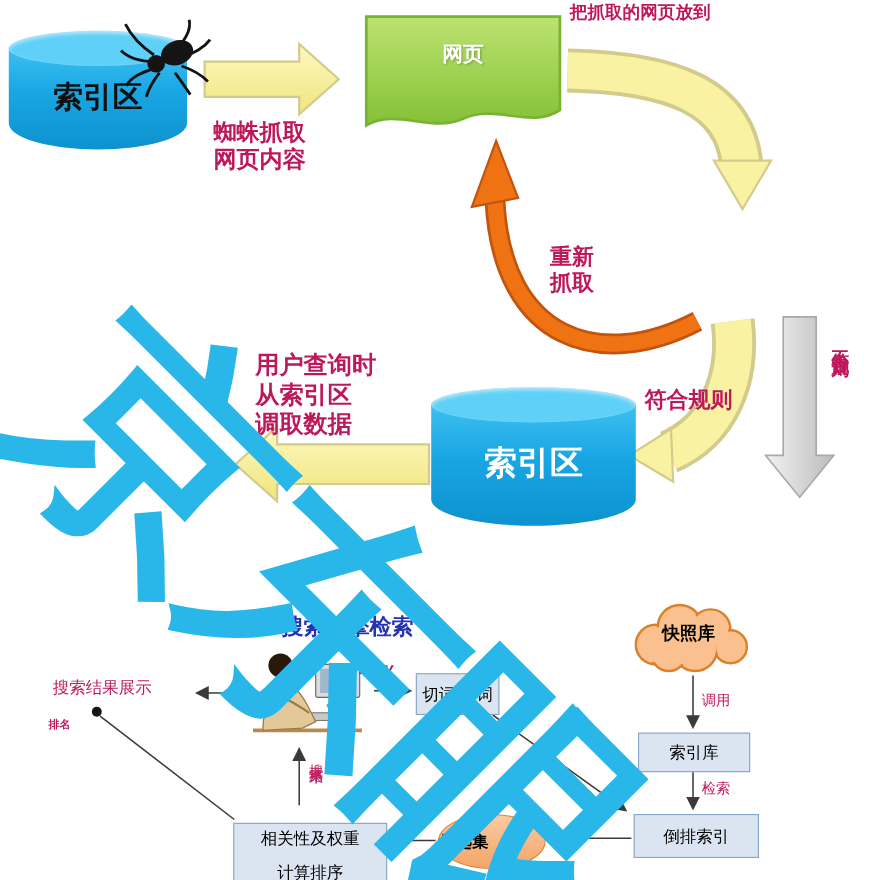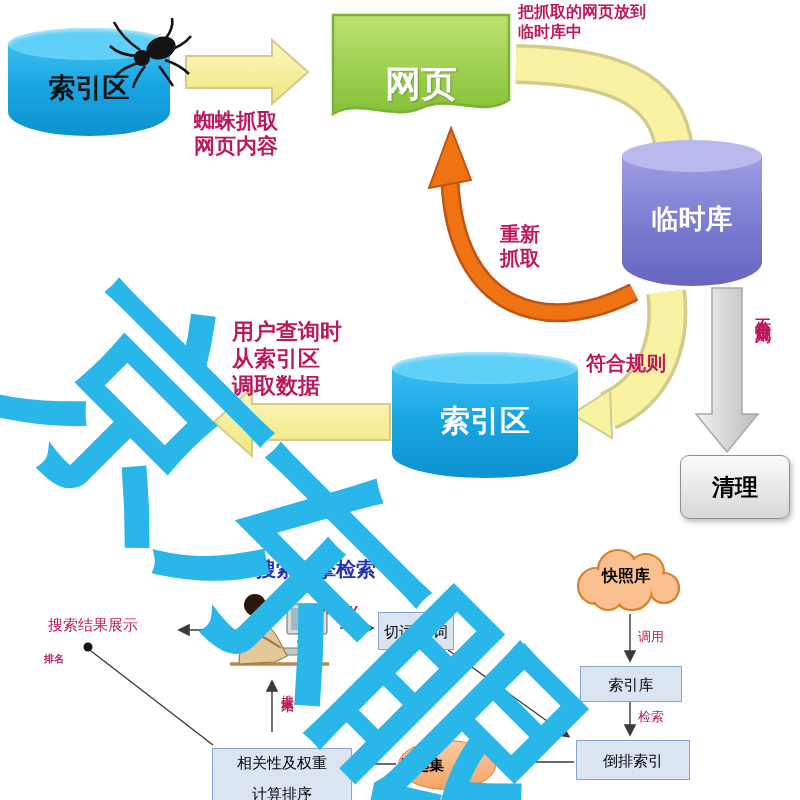--- a/index.html
+++ b/index.html
@@ -122,48 +122,39 @@
   <div class="node" style="left:330px;top:12px;width:182px;height:118px;">
     <svg width="182" height="118" viewBox="0 0 182 118">
       <defs>
           <linearGradient id="gr1" x1="0" y1="0" x2="0" y2="1">
         <stop offset="0" stop-color="#bce371"></stop>
             <stop offset="1" stop-color="#85c136"></stop>
       </linearGradient>
         </defs>
       <path d="M3,3 H179 V88 C152,106 122,82 91,96 C62,109 30,86 3,102 Z" fill="url(#gr1)" stroke="#79b335" stroke-width="2.5"></path>
     </svg>
-    <div class="page-label" style="top:48px;font-size:36px;">网页</div>
-  </div>
-
-  <div class="cylinder purple" style="left:622px;top:140px;width:140px;height:146px;">
-    <div class="cyl-body"></div>
-    <div class="cyl-top"></div>
-    <div class="cyl-label" style="font-size:27px;color:#fff;">临时库</div>
-  </div>
+    <div class="page-label" style="top:24px;font-size:19px;">网页</div>
+  </div>
+
 
   <div class="cylinder cyan" style="left:392px;top:352px;width:186px;height:126px;">
     <div class="cyl-body"></div>
     <div class="cyl-top"></div>
     <div class="cyl-label" style="font-size:30px;color:#fff;">索引区</div>
   </div>
 
 
-  <div class="clean-box" style="left:680px;top:455px;width:108px;height:62px;">
-    <span>清理</span>
-  </div>
 
   <div class="lbl bold" style="left:194px;top:108px;font-size:21px;line-height:25px;">
     <div>蜘蛛抓取</div>
     <div>网页内容</div>
   </div>
 
   <div class="lbl bold" style="left:518px;top:2px;font-size:16px;line-height:20px;">
     <div>把抓取的网页放到</div>
-    <div>临时库中</div>
   </div>
 
   <div class="lbl bold" style="left:500px;top:222px;font-size:20px;line-height:24px;">
     <div>重新</div>
     <div>抓取</div>
   </div>
 
   <div class="lbl bold" style="left:586px;top:350px;font-size:20px;">符合规则</div>
 
   <div class="lbl bold vtext" style="left:752px;top:306px;font-size:16px;">不符合规则</div>

